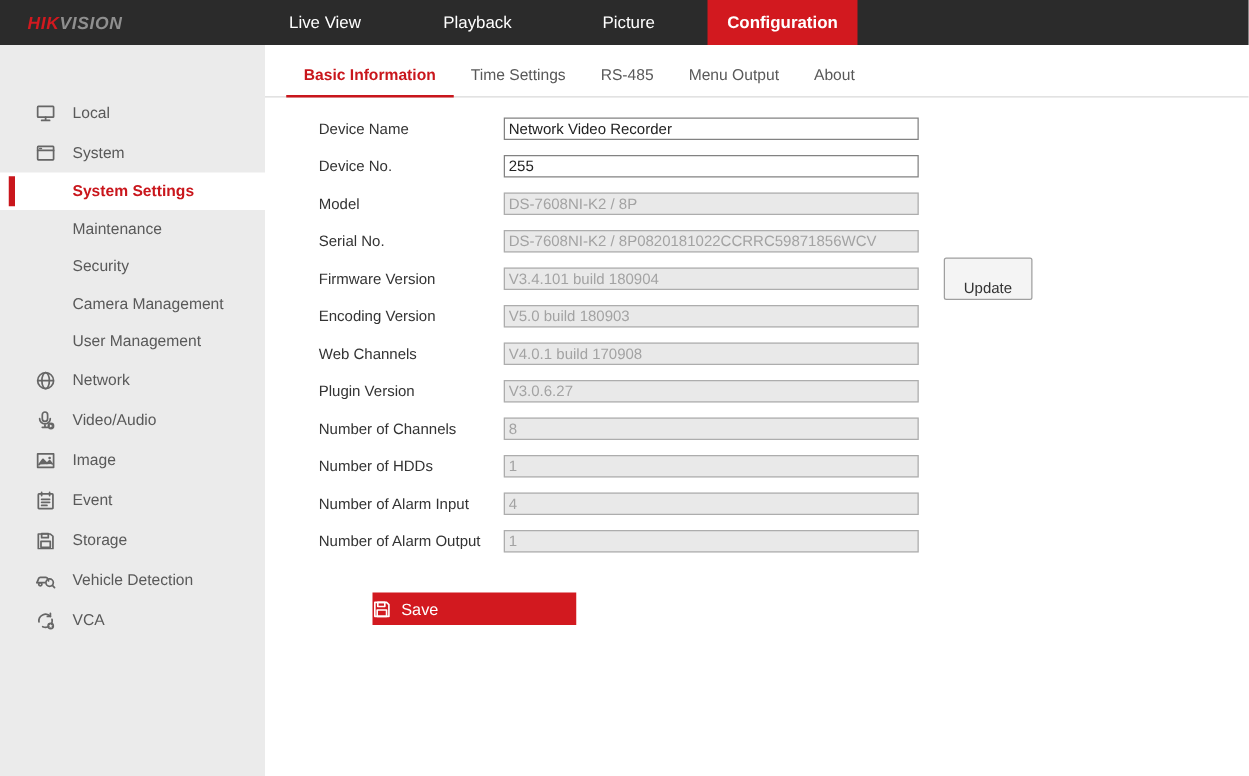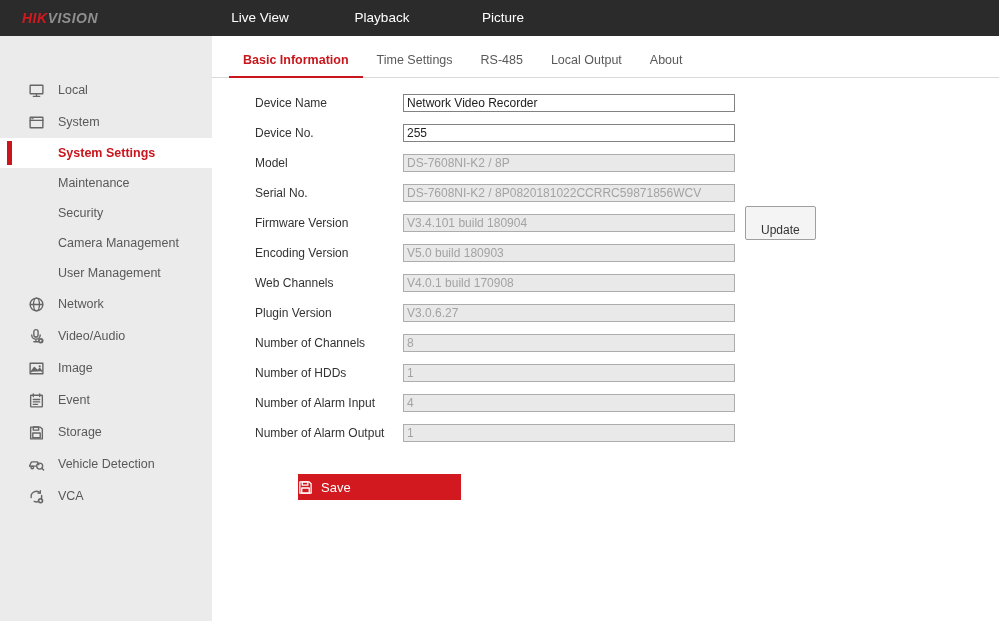--- a/index.html
+++ b/index.html
@@ -41,35 +41,36 @@
   .tab.active { color:#c9161c; font-weight:bold; }
   .tab.active::after { content:""; position:absolute; left:0; right:0; bottom:-1px; height:2px;
                        background:#c9161c; }
 
   .form { margin:16px 0 0 43px; }
   .frow { display:flex; align-items:center; height:18px; margin-bottom:12px; }
   .flabel { width:148px; font-size:12px; color:#333; white-space:nowrap; }
   .finput { width:332px; height:18px; border:1px solid #828282; font-size:12px; padding:0 3px;
             color:#222; background:#fff; font-family:inherit; outline:none; }
   .finput.ro { background:#e9e9e9; border-color:#adadad; color:#a3a3a3; }
-  .update-btn { margin-left:10px; height:20px; padding:16px 15px; font-size:12px; background:#f4f4f4;
+  .update-btn { margin-left:20px; height:20px; padding:16px 15px; font-size:12px; background:#f4f4f4;
                 border:1px solid #9f9f9f; border-radius:2px; color:#333; cursor:pointer; font-family:inherit; }
   .save-btn { margin:32px 0 0 43px; width:163px; height:26px; background:#d2191f; color:#fff;
               border:none; font-size:13px; display:flex; align-items:center; 
               gap:8px; cursor:pointer; font-family:inherit; }
   .save-btn svg { stroke:#fff; fill:none; stroke-width:1.4; }
 </style>
 </head>
 <body>
 
 <div class="topbar">
   <div class="logo"><span class="hik">HIK</span><span class="vision">VISION</span></div>
   <div class="nav-item nav-live">Live View</div>
   <div class="nav-item nav-playback">Playback</div>
   <div class="nav-item nav-picture">Picture</div>
+  <div class="nav-item nav-config">Configuration</div>
 </div>
 
 <div class="layout">
 
   <div class="sidebar">
 
     <div class="side-item">
       <span class="ico">
         <svg width="17" height="17" viewBox="0 0 16 16">
             <rect x="2" y="3" width="12" height="8" rx="0.5"></rect>
@@ -187,21 +188,21 @@
     </div>
 
   </div>
 
   <div class="content">
 
     <div class="tabbar">
       <div class="tab active">Basic Information</div>
       <div class="tab">Time Settings</div>
       <div class="tab">RS-485</div>
-      <div class="tab">Local Output</div>
+      <div class="tab">Menu Output</div>
       <div class="tab">About</div>
     </div>
 
     <div class="form">
 
       <div class="frow">
         <div class="flabel">Device Name</div>
         <input class="finput" type="text" value="Network Video Recorder" style="">
       </div>
 

